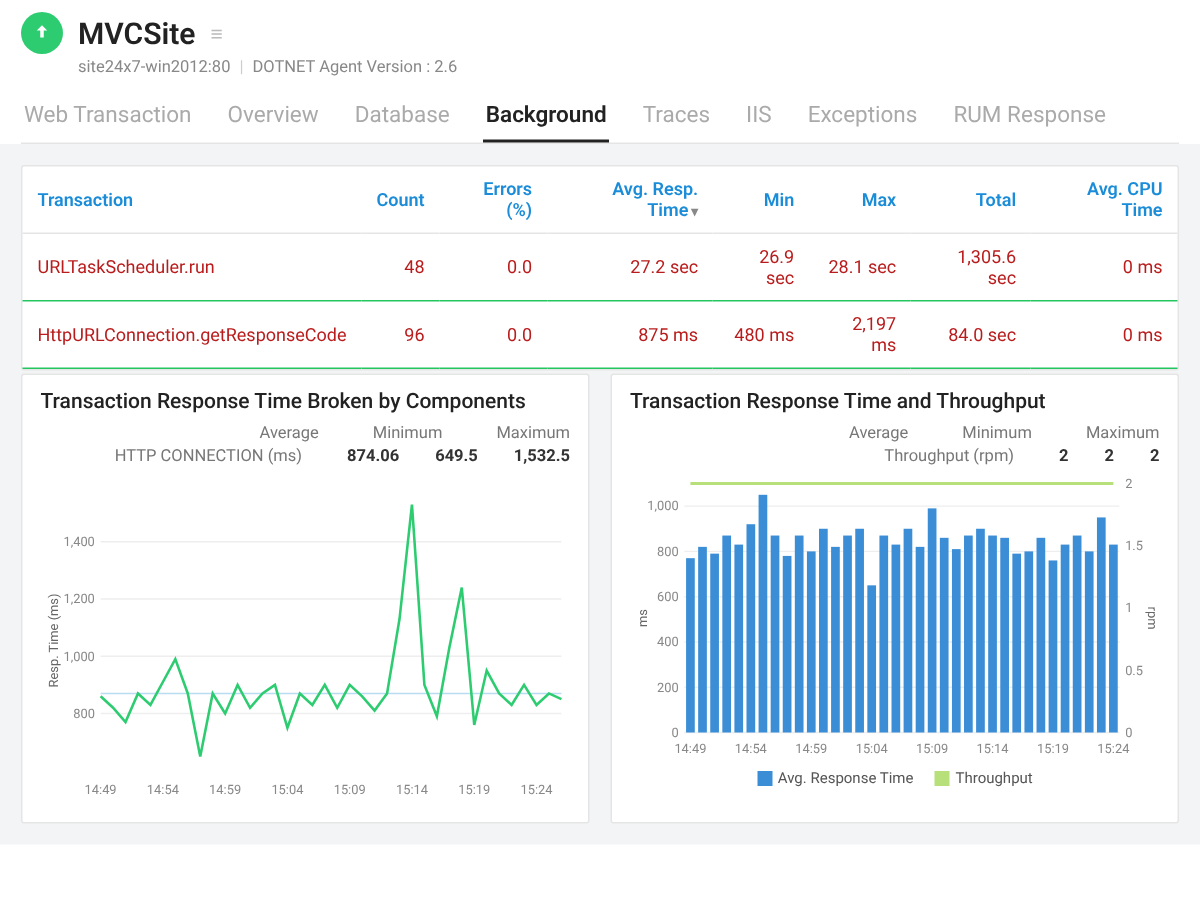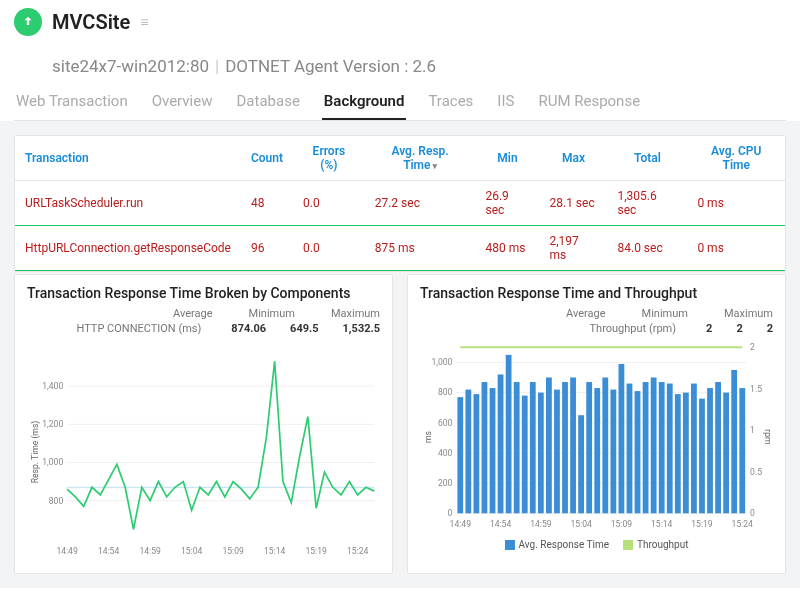--- a/index.html
+++ b/index.html
@@ -3,29 +3,29 @@
 <meta charset="utf-8">
 <style>
   * { box-sizing: border-box; margin: 0; padding: 0; }
   body { font-family: -apple-system, "Segoe UI", Roboto, Arial, sans-serif; font-size: 12px; color: #333; background: #fff; width: 800px; height: 600px; overflow: hidden; }
   .header { padding: 8px 14px 0 14px; }
   .title-row { display: flex; align-items: center; gap: 10px; }
   .upload-btn { width: 28px; height: 28px; border-radius: 50%; background: #2ecc71; display: flex; align-items: center; justify-content: center; color: #fff; }
   .upload-btn svg { width: 14px; height: 14px; }
   .app-title { font-size: 20px; font-weight: 600; color: #222; }
   .menu-icon { color: #bbb; font-size: 14px; }
-  .subtitle { margin-left: 38px; font-size: 17px; color: #888; margin-top: 20px; }
+  .subtitle { margin-left: 38px; font-size: 11px; color: #888; margin-top: 2px; }
   .subtitle .sep { margin: 0 6px; color: #ccc; }
   .tabs { display: flex; gap: 20px; margin: 10px 14px 0 14px; border-bottom: 1px solid #e5e5e5; }
   .tab { padding: 6px 2px 8px 2px; font-size: 15px; color: #aaa; cursor: pointer; border-bottom: 2px solid transparent; }
   .tab.active { color: #222; font-weight: 600; border-bottom-color: #222; }
   .content { padding: 14px; background: #f2f4f5; }
   .table-card { background: #fff; border: 1px solid #e5e5e5; border-radius: 2px; }
   table { width: 100%; border-collapse: collapse; }
-  th, td { padding: 8px 10px; font-size: 12px; }
+  th, td { padding: 8px 10px; text-align: right; font-size: 12px; }
   th:first-child, td:first-child { text-align: left; }
   th { color: #1a8cd8; font-weight: 600; border-bottom: 1px solid #e5e5e5; }
   td { color: #b91c1c; border-bottom: 1px solid #22c55e; }
   .sort-caret { font-size: 9px; color: #888; margin-left: 2px; }
   .charts-row { display: flex; gap: 14px; margin-top: 2px; }
   .chart-card { flex: 1; background: #fff; border: 1px solid #e5e5e5; border-radius: 2px; padding: 10px 12px 6px 12px; }
   .chart-title { font-size: 14px; font-weight: 500; color: #222; margin-bottom: 6px; }
   .stats-row { display: flex; justify-content: flex-end; gap: 24px; margin-bottom: 2px; font-size: 11px; }
   .stats-row .label { color: #777; margin-right: 6px; }
   .stats-head { display: flex; justify-content: flex-end; gap: 36px; font-size: 11px; color: #777; margin-bottom: 2px; }
@@ -59,20 +59,21 @@
   </div>
 </div>
 
 <div class="tabs" id="tabs">
     <div class="tab">Web Transaction</div>
     <div class="tab">Overview</div>
     <div class="tab">Database</div>
     <div class="tab active">Background</div>
     <div class="tab">Traces</div>
     <div class="tab">IIS</div>
+    <div class="tab">Exceptions</div>
     <div class="tab">RUM Response</div>
   </div>
 
 <div class="content">
   <div class="table-card">
     <table>
       <thead>
           <tr id="thead-row">
             <th>Transaction</th>
             <th>Count</th>

